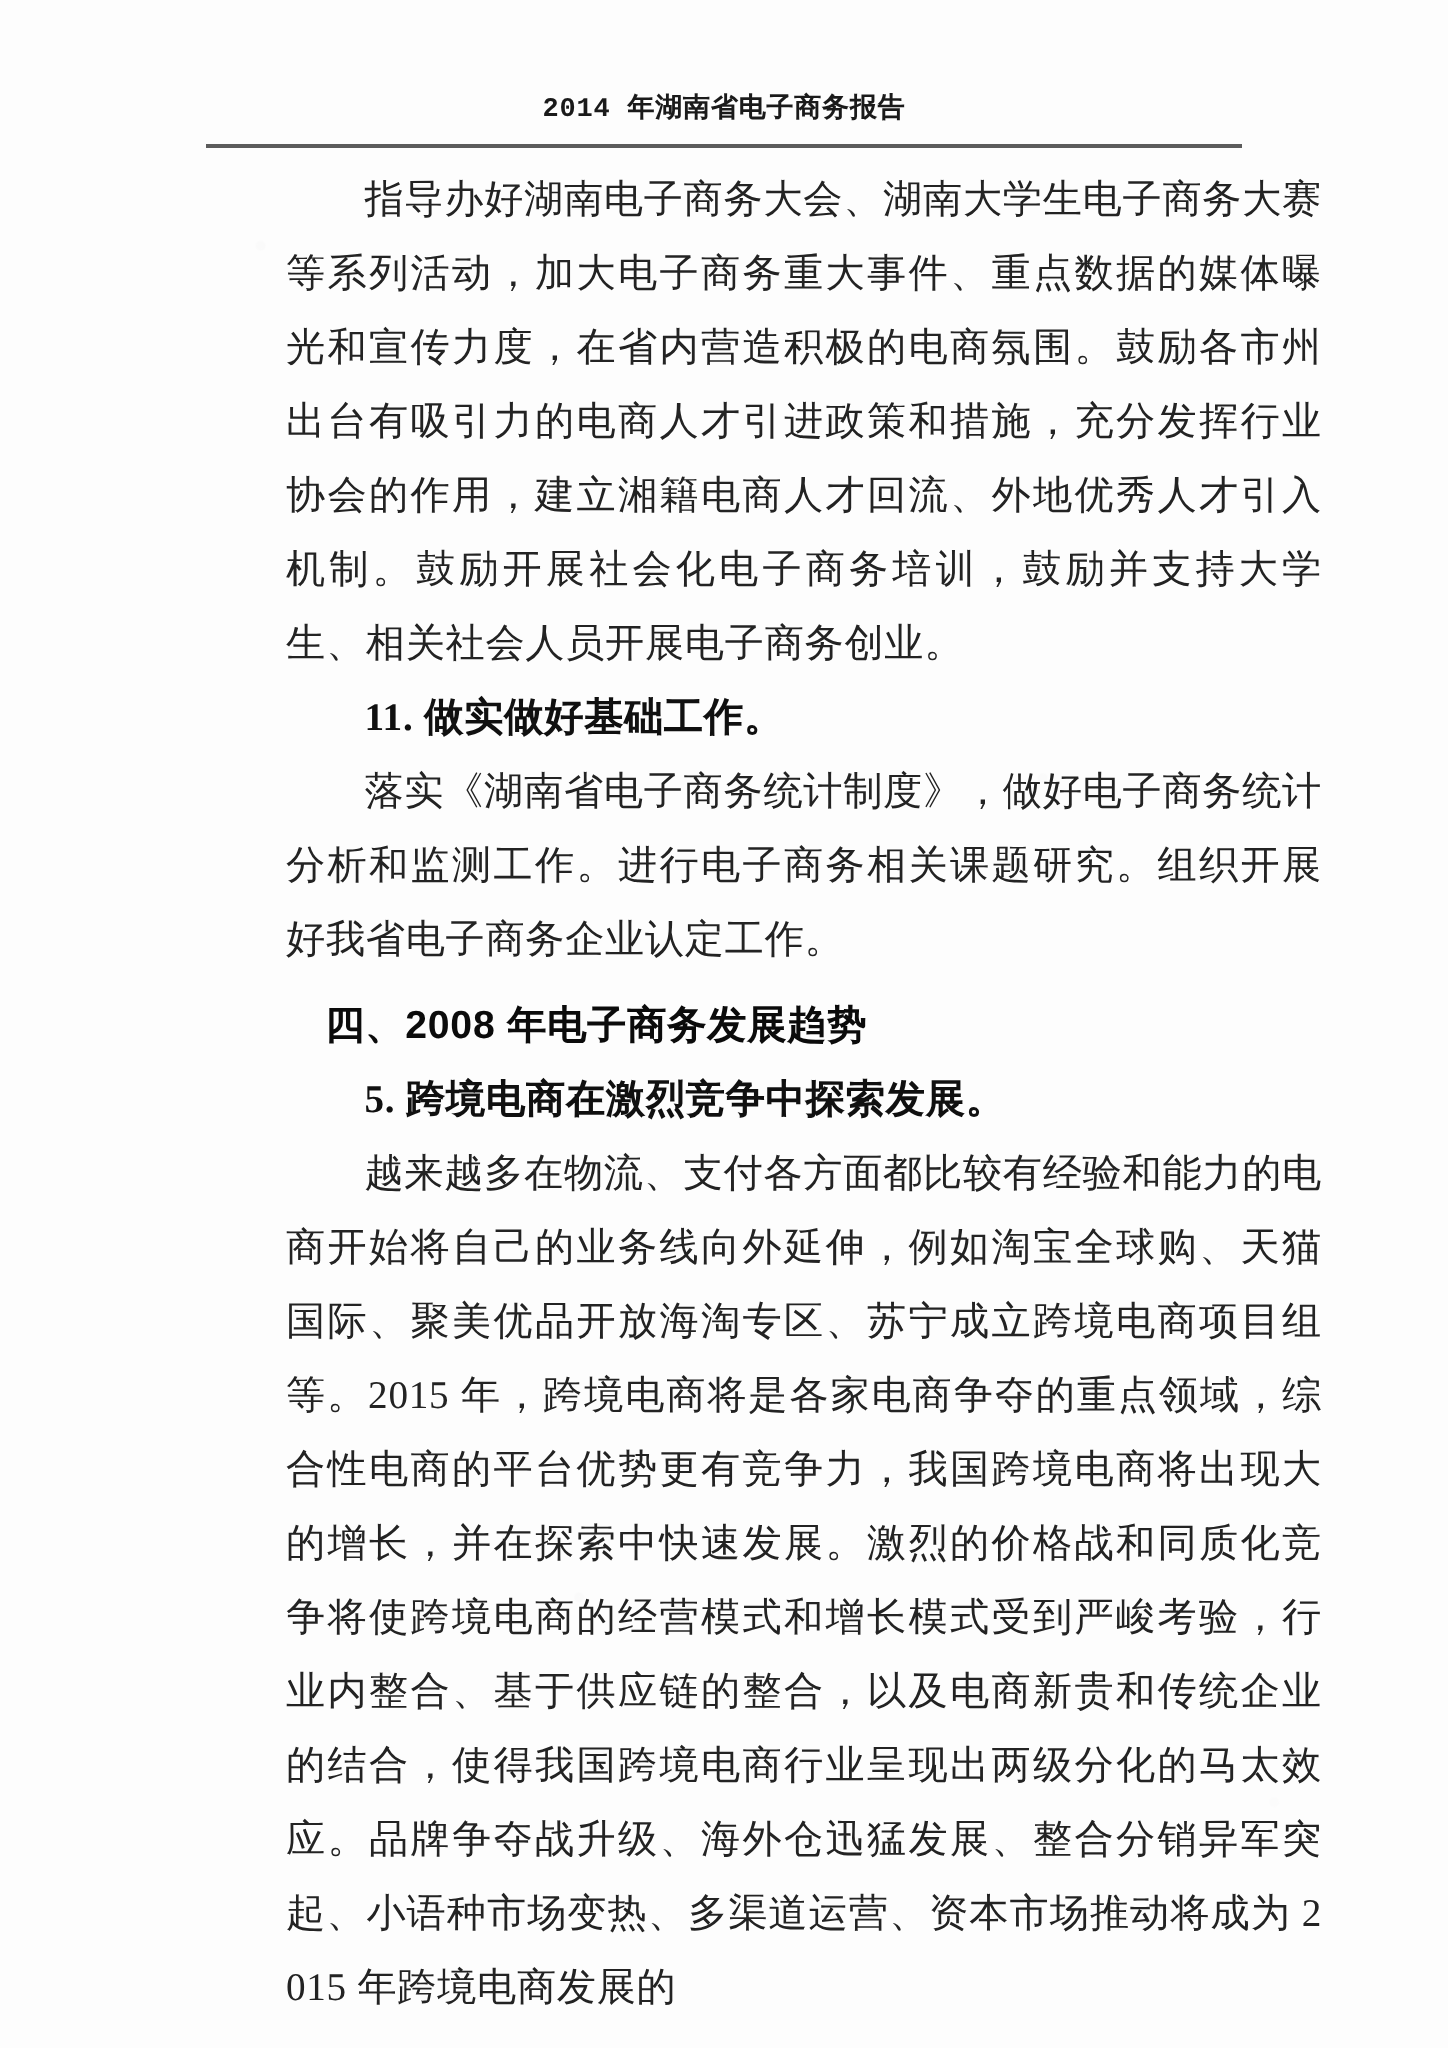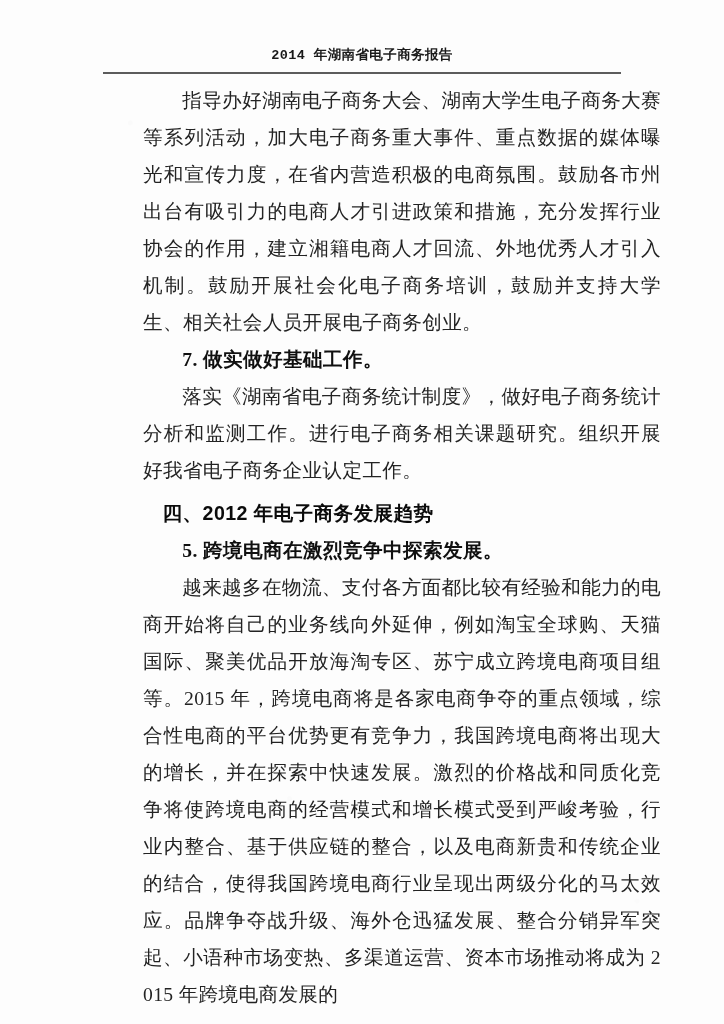--- a/index.html
+++ b/index.html
@@ -123,27 +123,27 @@
 
     <div class="header">
       <span class="header-title">2014 年湖南省电子商务报告</span>
     </div>
     <div class="header-rule"></div>
 
     <div class="body-area">
 
       <p class="para">指导办好湖南电子商务大会、湖南大学生电子商务大赛等系列活动，加大电子商务重大事件、重点数据的媒体曝光和宣传力度，在省内营造积极的电商氛围。鼓励各市州出台有吸引力的电商人才引进政策和措施，充分发挥行业协会的作用，建立湘籍电商人才回流、外地优秀人才引入机制。鼓励开展社会化电子商务培训，鼓励并支持大学生、相关社会人员开展电子商务创业。</p>
 
-      <p class="head-b">7. 做实做好基础工作。</p>
+      <p class="head-b">11. 做实做好基础工作。</p>
 
       <p class="para">落实《湖南省电子商务统计制度》，做好电子商务统计分析和监测工作。进行电子商务相关课题研究。组织开展好我省电子商务企业认定工作。</p>
 
       <div class="gap-sm"></div>
 
-      <p class="head-hei">四、2012 年电子商务发展趋势</p>
+      <p class="head-hei">四、2008 年电子商务发展趋势</p>
 
       <p class="head-b">5. 跨境电商在激烈竞争中探索发展。</p>
 
       <p class="para">越来越多在物流、支付各方面都比较有经验和能力的电商开始将自己的业务线向外延伸，例如淘宝全球购、天猫国际、聚美优品开放海淘专区、苏宁成立跨境电商项目组等。2015 年，跨境电商将是各家电商争夺的重点领域，综合性电商的平台优势更有竞争力，我国跨境电商将出现大的增长，并在探索中快速发展。激烈的价格战和同质化竞争将使跨境电商的经营模式和增长模式受到严峻考验，行业内整合、基于供应链的整合，以及电商新贵和传统企业的结合，使得我国跨境电商行业呈现出两级分化的马太效应。品牌争夺战升级、海外仓迅猛发展、整合分销异军突起、小语种市场变热、多渠道运营、资本市场推动将成为 2015 年跨境电商发展的</p>
 
     </div>
   </div>
 </div>
 
 </body></html>

